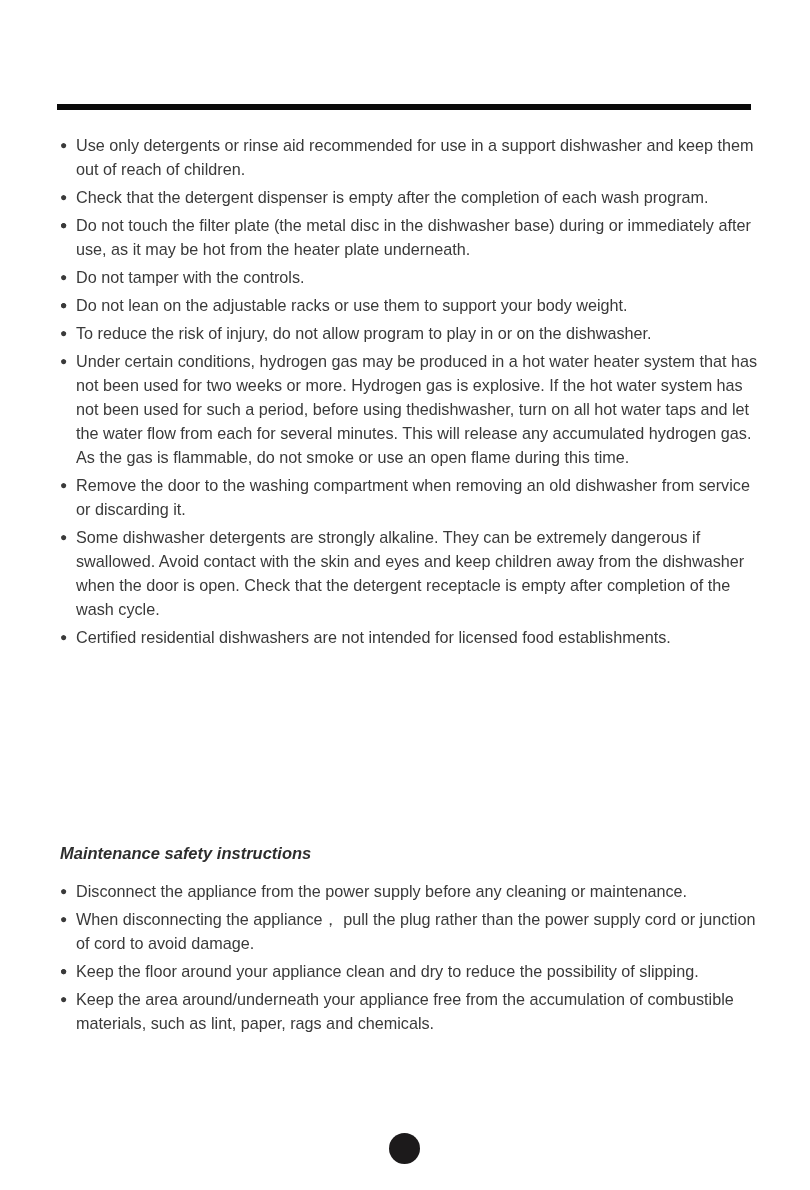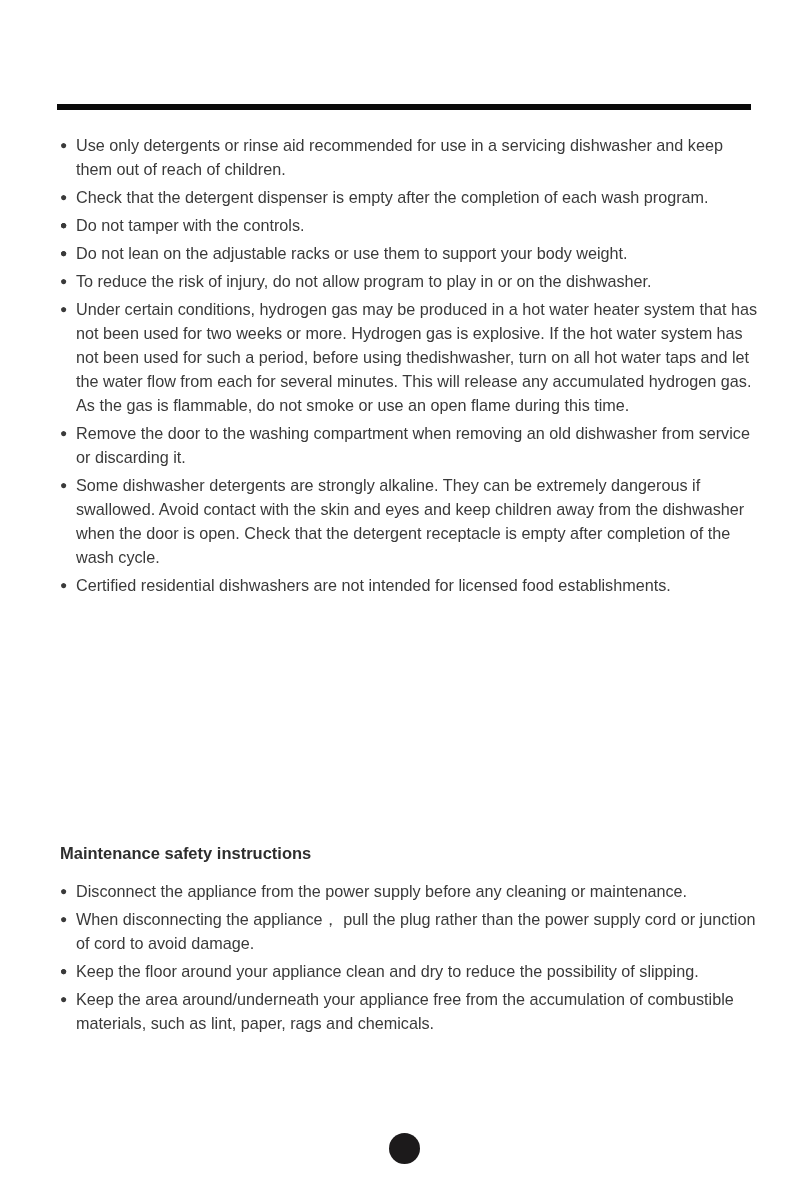--- a/index.html
+++ b/index.html
@@ -2,33 +2,33 @@
 <html><head>
 <meta charset="utf-8">
 <style>
   html, body { margin: 0; padding: 0; background: #ffffff; }
   body { width: 810px; height: 1190px; position: relative; overflow: hidden;
          font-family: "Liberation Sans", sans-serif; color: #3a3a3a; }
   .rule { position: absolute; left: 57px; top: 104px; width: 694px; height: 6px; background: #0a0a0a; }
   .list { position: absolute; left: 60px; width: 700px; margin: 0; padding: 0; list-style: none; }
   .item { position: relative; padding-left: 16px; font-size: 16.2px; line-height: 24px; margin-bottom: 4px; }
   .bullet { position: absolute; left: 0; top: 0; font-size: 12px; line-height: 24px; color: #3a3a3a; }
-  .heading { position: absolute; left: 60px; top: 844px; font-size: 16.5px; font-weight: bold; color: #2e2e2e; }
+  .heading { position: absolute; left: 60px; top: 844px; font-size: 16.5px; font-weight: bold; color: #2e2e2e; font-style: italic; }
   .page-dot { position: absolute; left: 389px; top: 1133px; width: 31px; height: 31px; border-radius: 50%; background: #1c1a1b; }
 </style>
 </head>
 <body>
 
 <div class="rule"></div>
 
 <ul class="list" style="top:133px;">
-  <li class="item"><span class="bullet">●</span><span>Use only detergents or rinse aid recommended for use in a servicing dishwasher and keep them out of reach of children.</span></li>
+  <li class="item"><span class="bullet">●</span><span>Use only detergents or rinse aid recommended for use in a support dishwasher and keep them out of reach of children.</span></li>
   <li class="item"><span class="bullet">●</span><span>Check that the detergent dispenser is empty after the completion of each wash program.</span></li>
   <li class="item"><span class="bullet">●</span></li>
-  <li class="item"><span class="bullet">●</span></li>
+  <li class="item"><span class="bullet">●</span><span>Do not touch the filter plate (the metal disc in the dishwasher base) during or immediately after use, as it may be hot from the heater plate underneath.</span></li>
   <li class="item"><span class="bullet">●</span><span>Do not tamper with the controls.</span></li>
   <li class="item"><span class="bullet">●</span></li>
   <li class="item"><span class="bullet">●</span><span>Do not lean on the adjustable racks or use them to support your body weight.</span></li>
   <li class="item"><span class="bullet">●</span><span>To reduce the risk of injury, do not allow program to play in or on the dishwasher.</span></li>
   <li class="item"><span class="bullet">●</span><span>Under certain conditions, hydrogen gas may be produced in a hot water heater system that has not been used for two weeks or more. Hydrogen gas is explosive. If the hot water system has not been used for such a period, before using thedishwasher, turn on all hot water taps and let the water flow from each for several minutes. This will release any accumulated hydrogen gas. As the gas is flammable, do not smoke or use an open flame during this time.</span></li>
   <li class="item"><span class="bullet">●</span><span>Remove the door to the washing compartment when removing an old dishwasher from service or discarding it.</span></li>
   <li class="item"><span class="bullet">●</span><span>Some dishwasher detergents are strongly alkaline. They can be extremely dangerous if swallowed. Avoid contact with the skin and eyes and keep children away from the dishwasher when the door is open. Check that the detergent receptacle is empty after completion of the wash cycle.</span></li>
   <li class="item"><span class="bullet">●</span><span>Certified residential dishwashers are not intended for licensed food establishments.</span></li>
 </ul>
 

